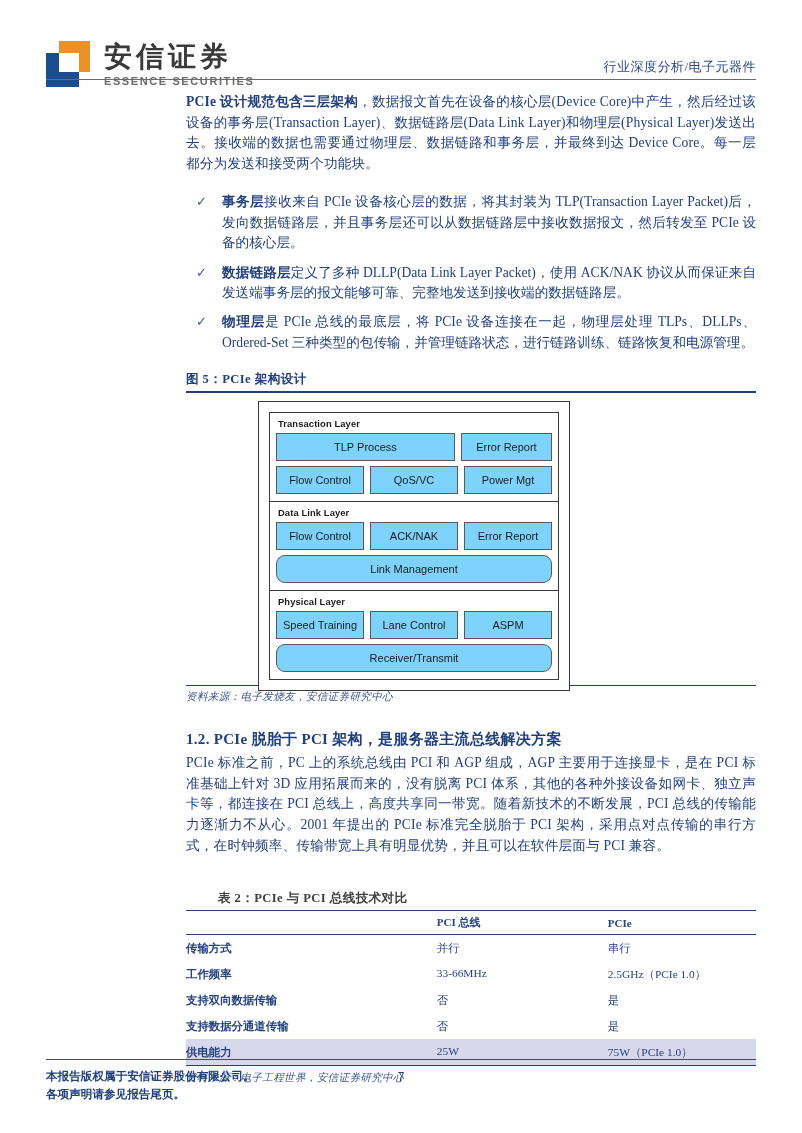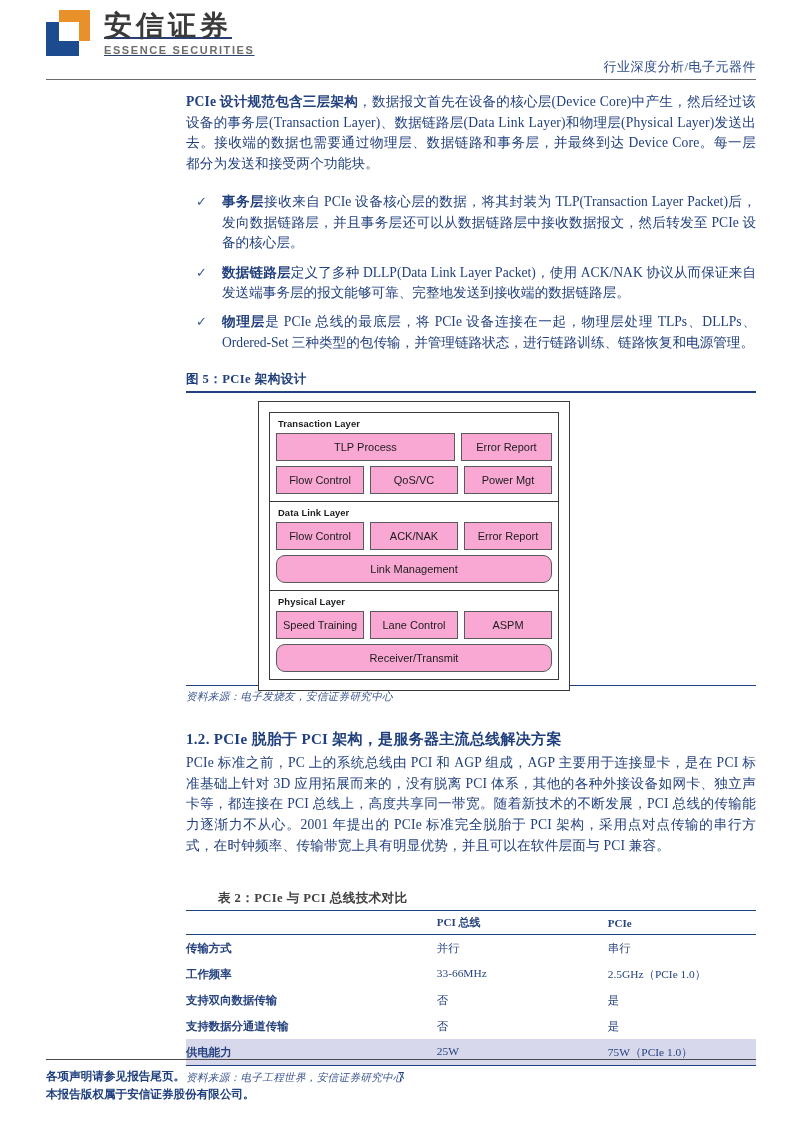--- a/index.html
+++ b/index.html
@@ -25,24 +25,23 @@
   
   .header {
     position: absolute;
     left: 0; top: 0;
     width: 802px;
     height: 92px;
   }
   .logo-wrap {
     position: absolute;
     left: 46px;
-    top: 10px;
+    top: 41px;
     display: flex;
     align-items: center;
-    text-decoration: underline;
   }
   .logo-mark {
     position: relative;
     width: 46px;
     height: 46px;
     margin-right: 12px;
   }
   .logo-mark .sq-orange {
     position: absolute;
     left: 13px; top: 0px;
@@ -198,21 +197,21 @@
     letter-spacing: 0.1px;
   }
   .row {
     display: flex;
     gap: 6px;
     margin-bottom: 5px;
   }
   .row:last-child { margin-bottom: 1px; }
   .cell {
     border: 1px solid #5a5a5a;
-    background: #f9a8d4;
+    background: #7dd3fc;
     font-size: 11px;
     color: #1b1b1b;
     text-align: center;
     padding: 7px 2px;
     box-sizing: border-box;
     white-space: nowrap;
   }
   .c-tlp { flex: 2.03; }
   .c-err { flex: 1; }
   .c-third { flex: 1; }
@@ -446,19 +445,19 @@
         </tbody>
       </table>
       <div class="tbl-source">资料来源：电子工程世界，安信证券研究中心</div>
     </div>
 
   </div>
 
   <div class="footer">
     <div class="footer-rule"></div>
     <div class="footer-inner">
+      <div class="footer-text">本报告版权属于安信证券股份有限公司。</div>
       <div class="footer-text">各项声明请参见报告尾页。</div>
-      <div class="footer-text">本报告版权属于安信证券股份有限公司。</div>
       <div class="footer-page">7</div>
     </div>
   </div>
 
 </div>
 
 </body></html>

